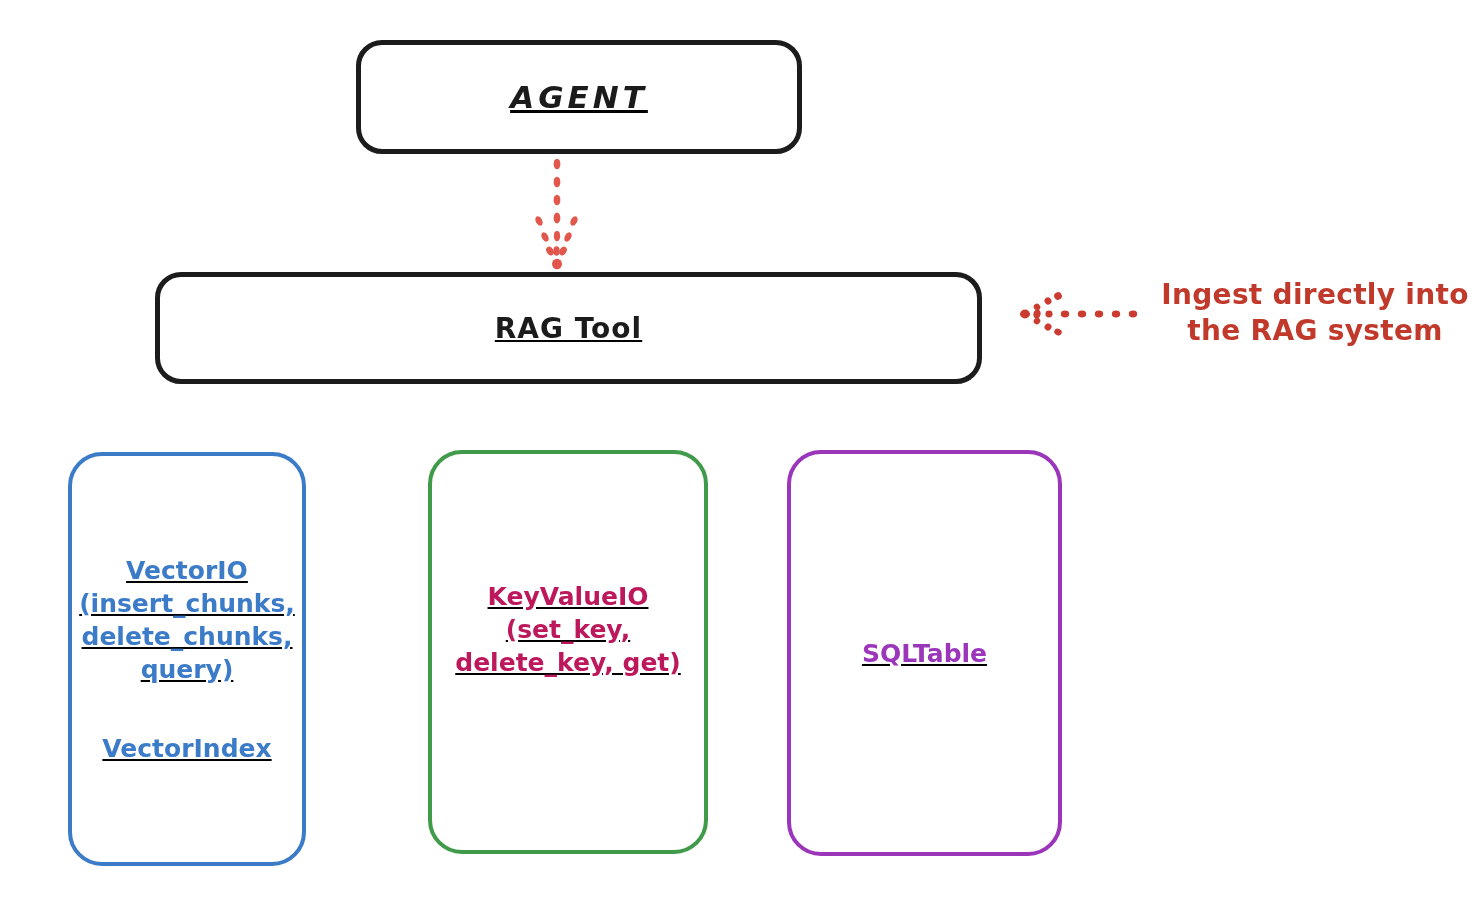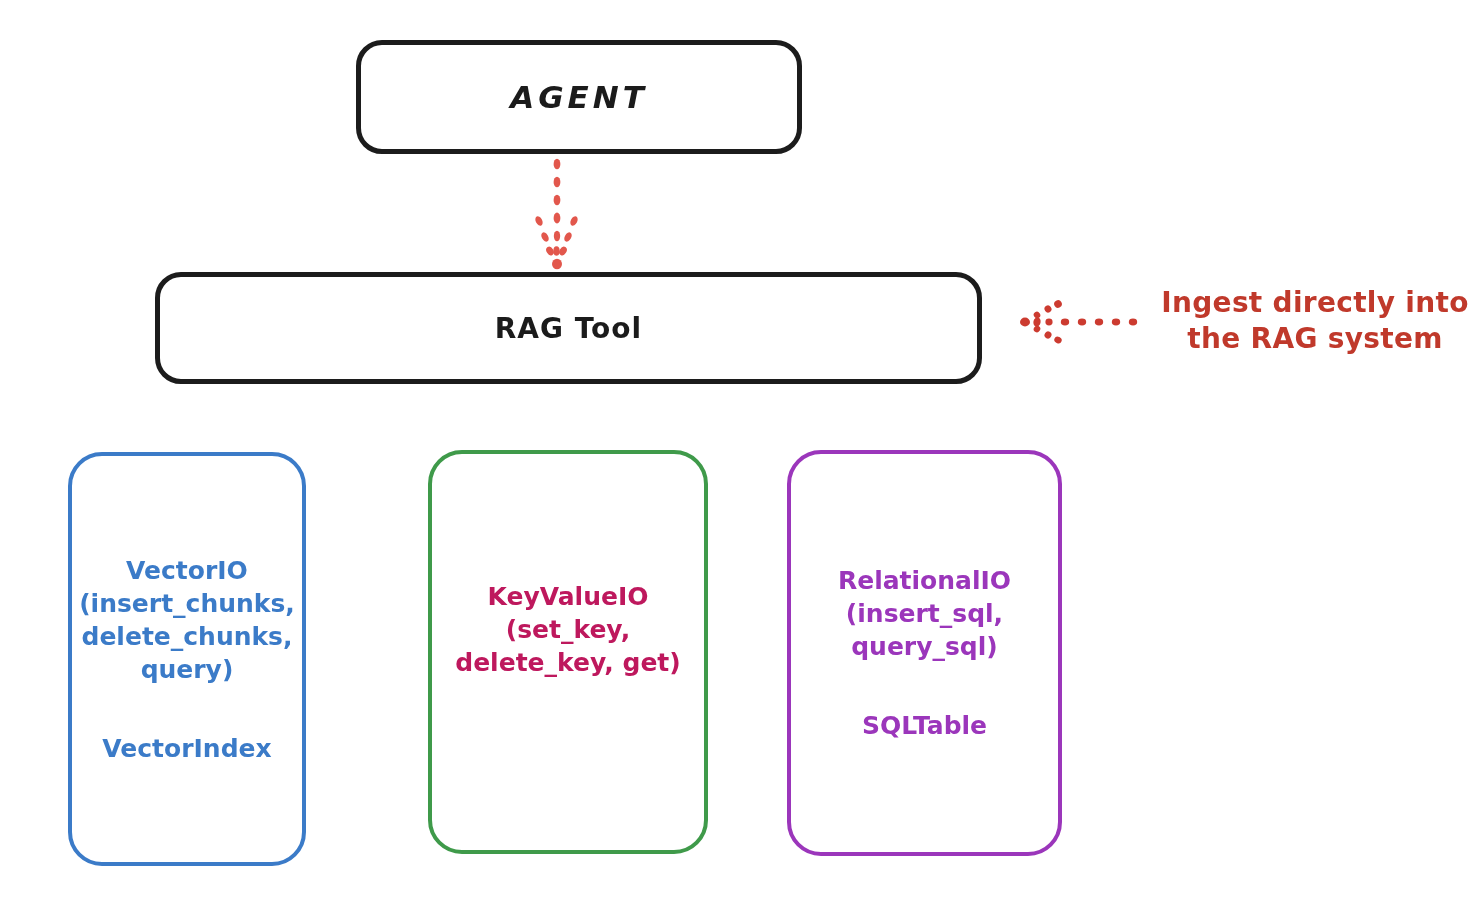--- a/index.html
+++ b/index.html
@@ -19,20 +19,21 @@
     overflow: hidden;
   }
   .node {
     position: absolute;
     box-sizing: border-box;
     background: #ffffff;
     display: flex;
     align-items: center;
     justify-content: center;
     text-align: center;
+    text-decoration: underline;
   }
 
   
   .node-dark {
     border: 5px solid #1c1c1c;
     border-radius: 26px;
   }
   .node-dark .node-label {
     color: #1b1b1b;
     font-family: "DejaVu Sans", sans-serif;
@@ -116,21 +117,21 @@
     left: 512px;
     top: 158px;
     width: 90px;
     height: 112px;
   }
 
   
   #ingest-annotation {
     position: absolute;
     left: 1018px;
-    top: 276px;
+    top: 268px;
     width: 460px;
     height: 90px;
     display: flex;
     align-items: center;
   }
   #ingest-arrow {
     flex: 0 0 auto;
     width: 122px;
     height: 48px;
   }
@@ -212,19 +213,16 @@
     <div class="block index">VectorIndex</div>
   </div>
 
   <div class="node node-colored" id="kv-box">
     <div class="block api">KeyValueIO
 (set_key,
 delete_key, get)</div>
   </div>
 
   <div class="node node-colored" id="relational-box">
-    <div class="block api">RelationalIO
-(insert_sql,
-query_sql)</div>
     <div class="block index">SQLTable</div>
   </div>
 
 </div>
 
 </body></html>

